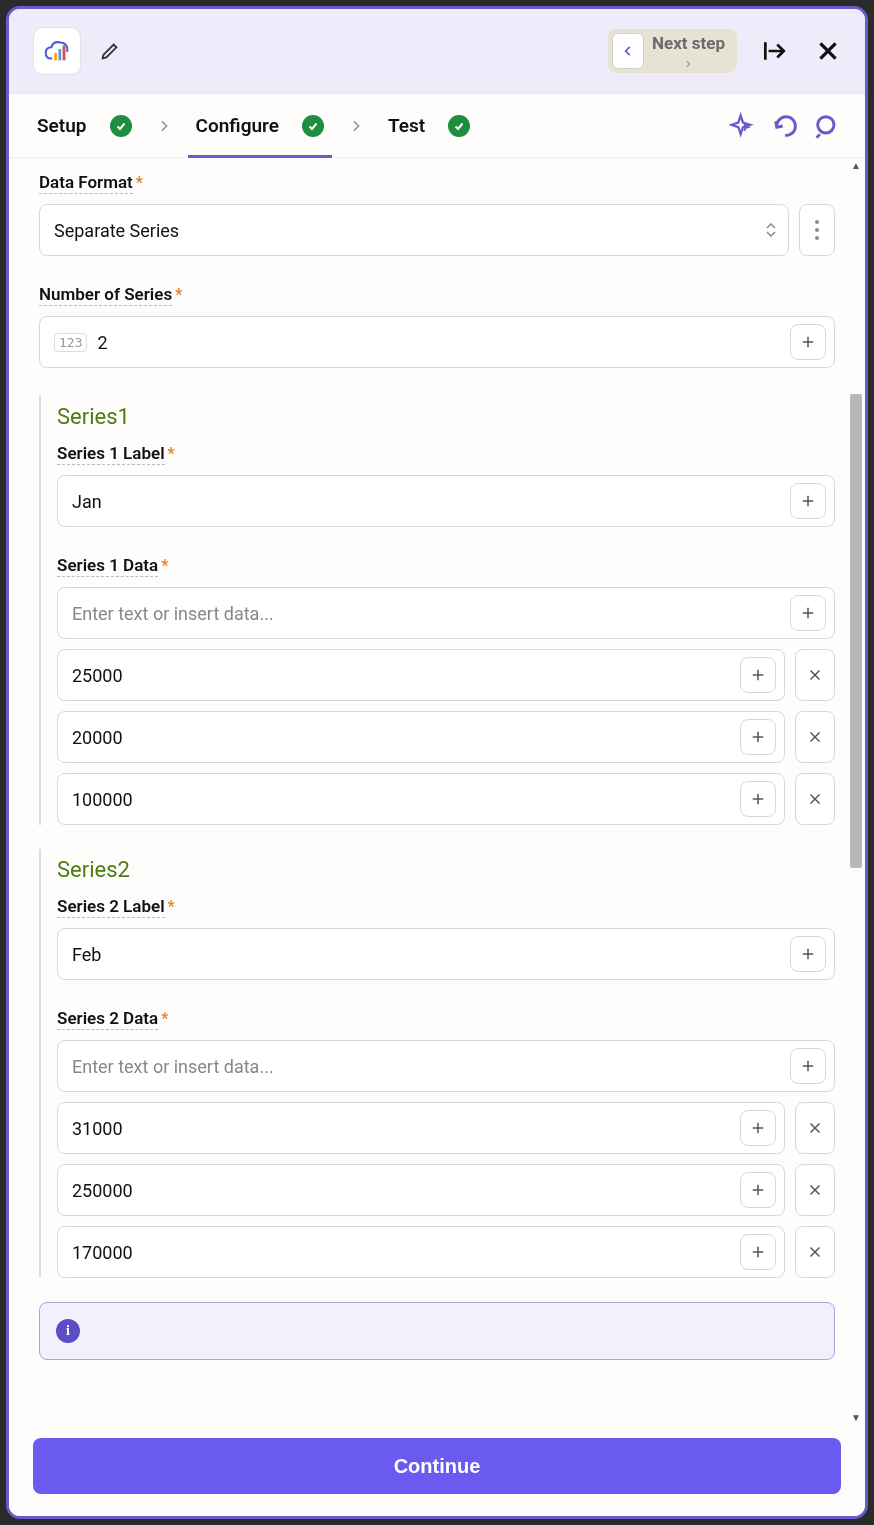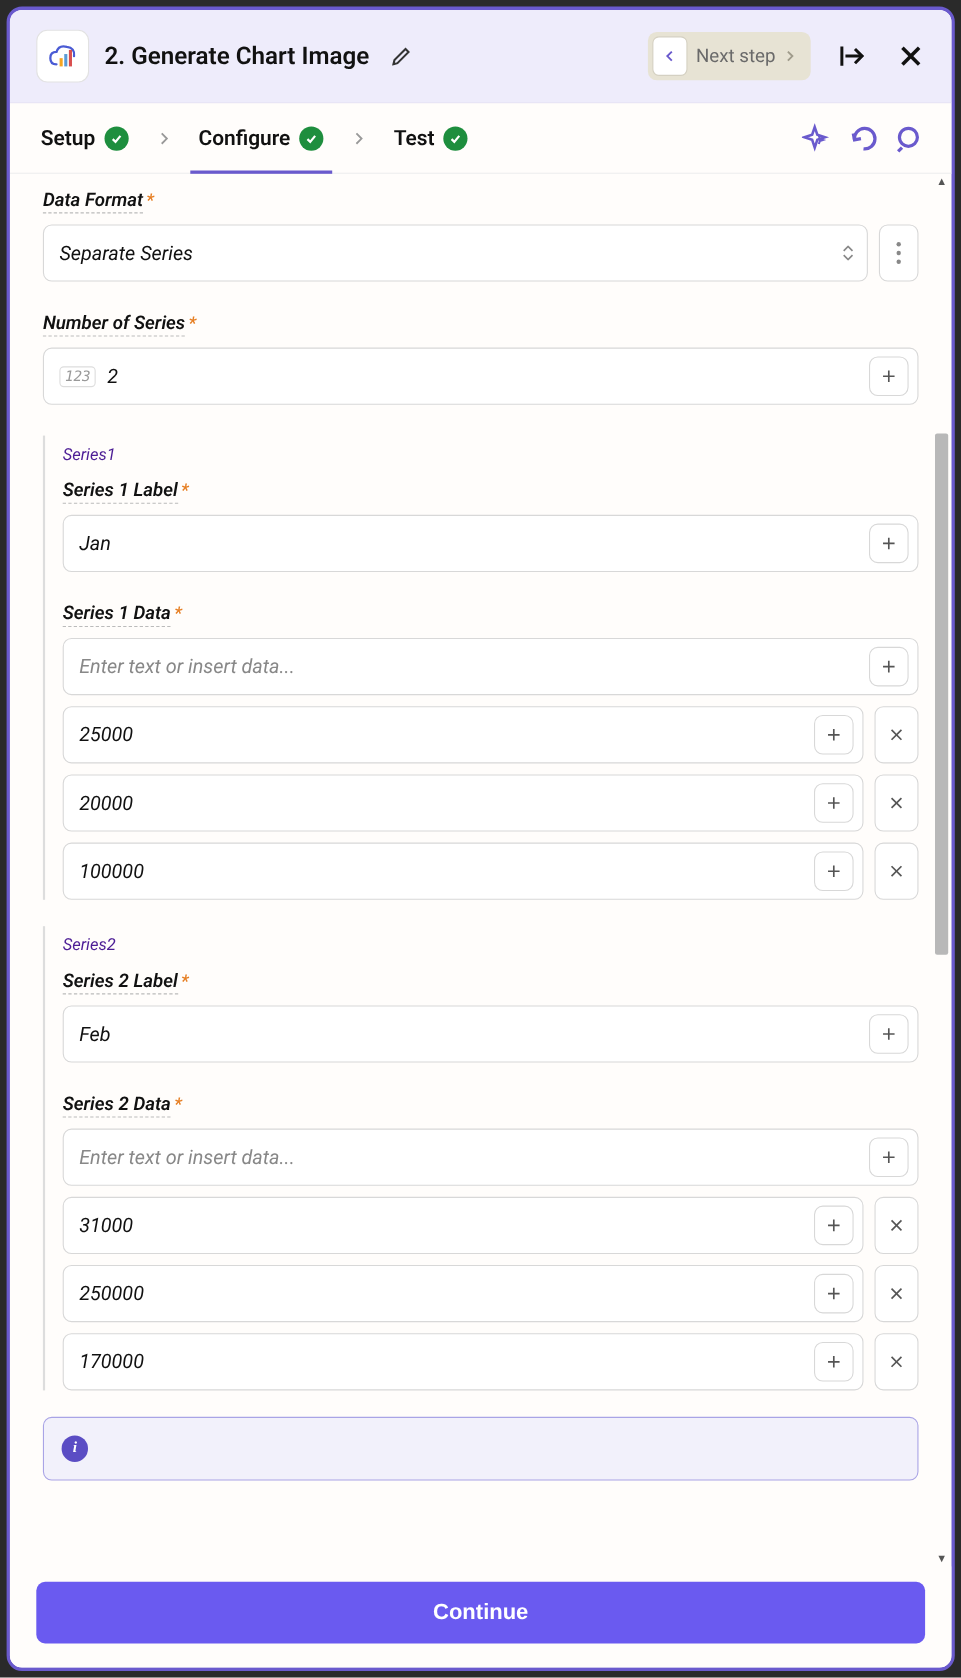--- a/index.html
+++ b/index.html
@@ -55,23 +55,24 @@
     border-radius: 8px;
     padding: 4px;
     height: 44px;
   }
   .nav-btn {
     height: 36px;
     display: flex; align-items: center; justify-content: center;
     border-radius: 6px;
     padding: 0 8px;
     font-size: 17px;
-    font-weight: 400;
+    font-weight: 700;
     color: #6a6a6a;
     cursor: pointer;
+    flex-direction: column;
   }
   .nav-btn.prev {
     background: #fff;
     border: 1px solid #d4d0c2;
     width: 32px;
     padding: 0;
   }
   .nav-btn.next {
     gap: 6px;
   }
@@ -90,21 +91,21 @@
     align-items: center;
     padding: 0 24px;
     height: 64px;
     border-bottom: 1px solid #eee;
     position: relative;
     background: #fffdfb;
   }
   .step {
     display: flex;
     align-items: center;
-    gap: 8px;
+    gap: 23px;
     font-size: 19px;
     font-weight: 600;
     color: #111;
     padding: 0 4px;
     height: 100%;
     position: relative;
   }
   .step.active::after {
     content: "";
     position: absolute;
@@ -130,21 +131,20 @@
   
   .body-wrap {
     flex: 1;
     position: relative;
     overflow: hidden;
   }
   .body {
     position: absolute; inset: 0;
     overflow-y: auto;
     padding: 14px 30px 20px 30px;
-    font-style: italic;
   }
   .scrollbar-track {
     position: absolute;
     right: 2px; top: 0; bottom: 0;
     width: 14px;
     display: flex;
     flex-direction: column;
     align-items: center;
   }
   .scroll-arrow {
@@ -231,22 +231,22 @@
   .kebab span {
     width: 4px; height: 4px; background: #888; border-radius: 50%;
   }
 
   .series-block {
     border-left: 2px solid #ddd;
     padding-left: 16px;
     margin-bottom: 24px;
   }
   .series-title {
-    font-size: 15px;
-    color: #4c1d95;
+    font-size: 22px;
+    color: #4d7c0f;
     font-weight: 400;
     margin-bottom: 14px;
     padding-top: 8px;
   }
   .data-item {
     display: flex;
     gap: 10px;
     margin-top: 10px;
   }
   .data-item .control { flex: 1; }
@@ -292,21 +292,20 @@
 
   <div class="header">
     <div class="app-icon">
       <svg viewBox="0 0 32 32" fill="none">
         <path d="M10 24 Q4 24 4 18 Q4 12 10 12 Q12 5 20 7 Q28 8 27 16" stroke="#4a5bd4" stroke-width="2.2" fill="none" stroke-linecap="round"></path>
         <rect x="13" y="18" width="3" height="8" fill="#f5a623"></rect>
         <rect x="17.5" y="14" width="3" height="12" fill="#5b9bd5"></rect>
         <rect x="22" y="10" width="3" height="16" fill="#d94f4f"></rect>
       </svg>
     </div>
-    <span class="title">2. Generate Chart Image</span>
     <span class="edit-pen">
       <svg viewBox="0 0 24 24" fill="none" stroke="currentColor" stroke-width="2">
           <path d="M4 20 L8 19 L19 8 L16 5 L5 16 Z"></path>
         </svg>
     </span>
     <div class="header-spacer"></div>
     <div class="nav-group">
       <div class="nav-btn prev">
         <svg class="chev" viewBox="0 0 24 24" fill="none" stroke="currentColor" stroke-width="3">
             <polyline points="15 5 8 12 15 19"></polyline>

